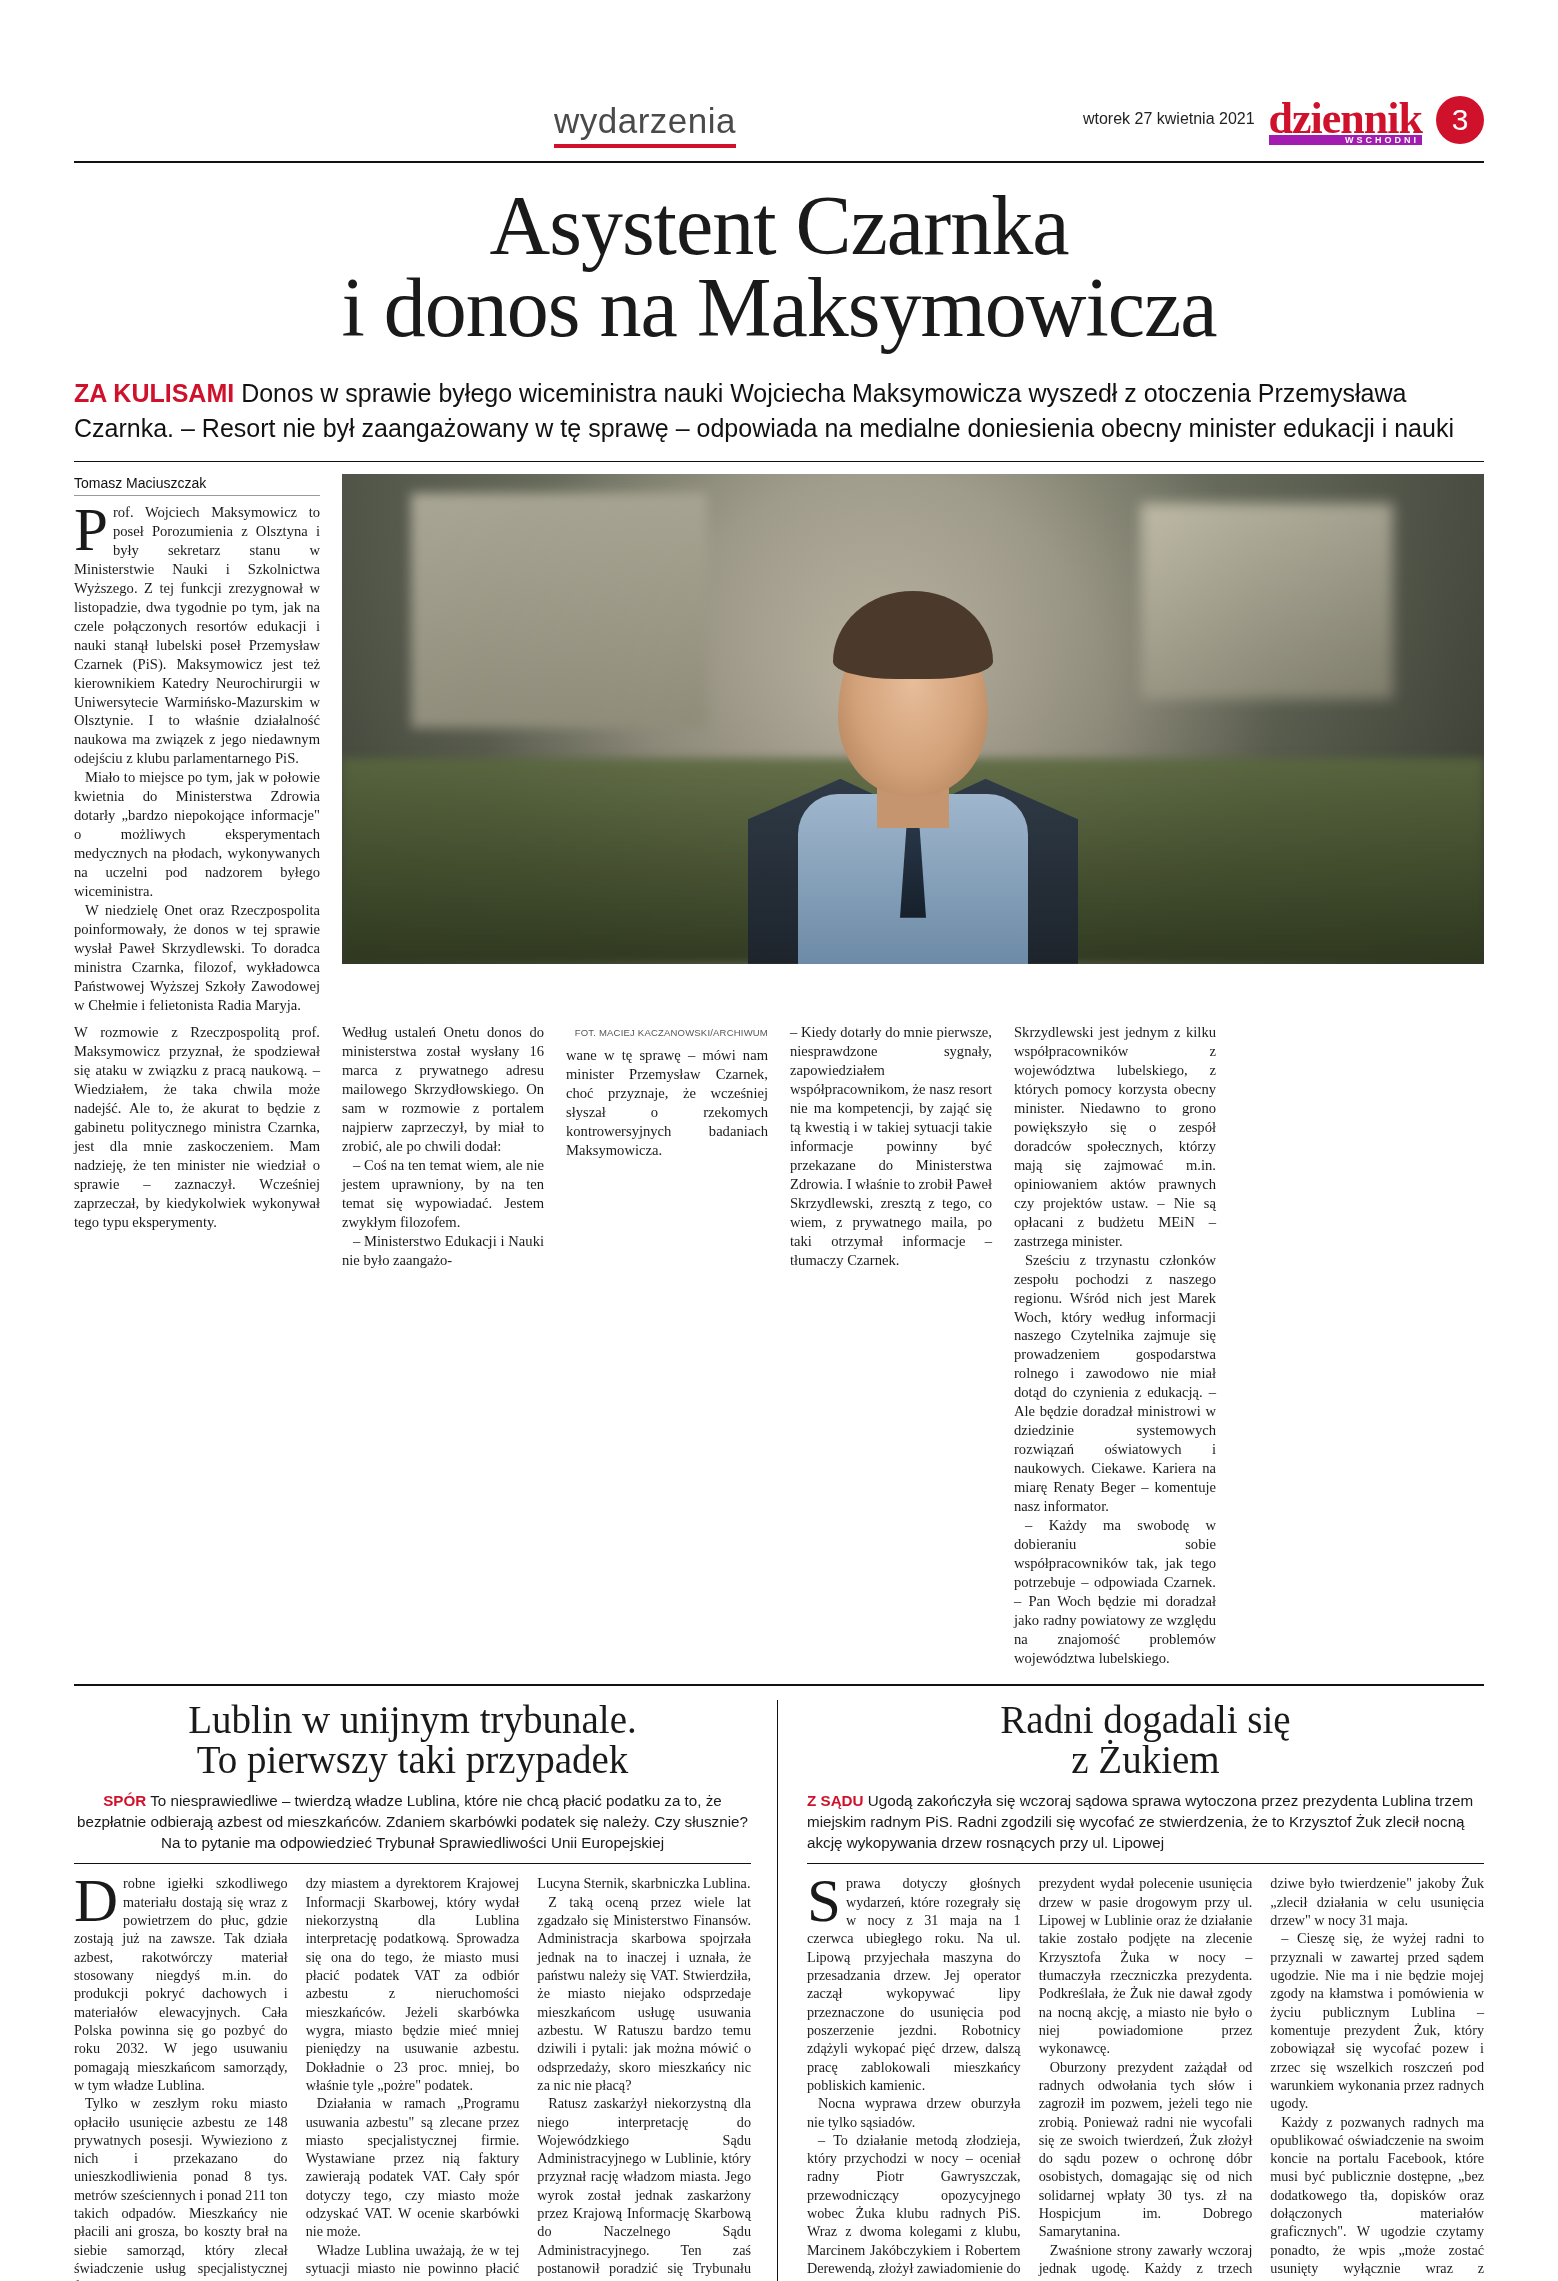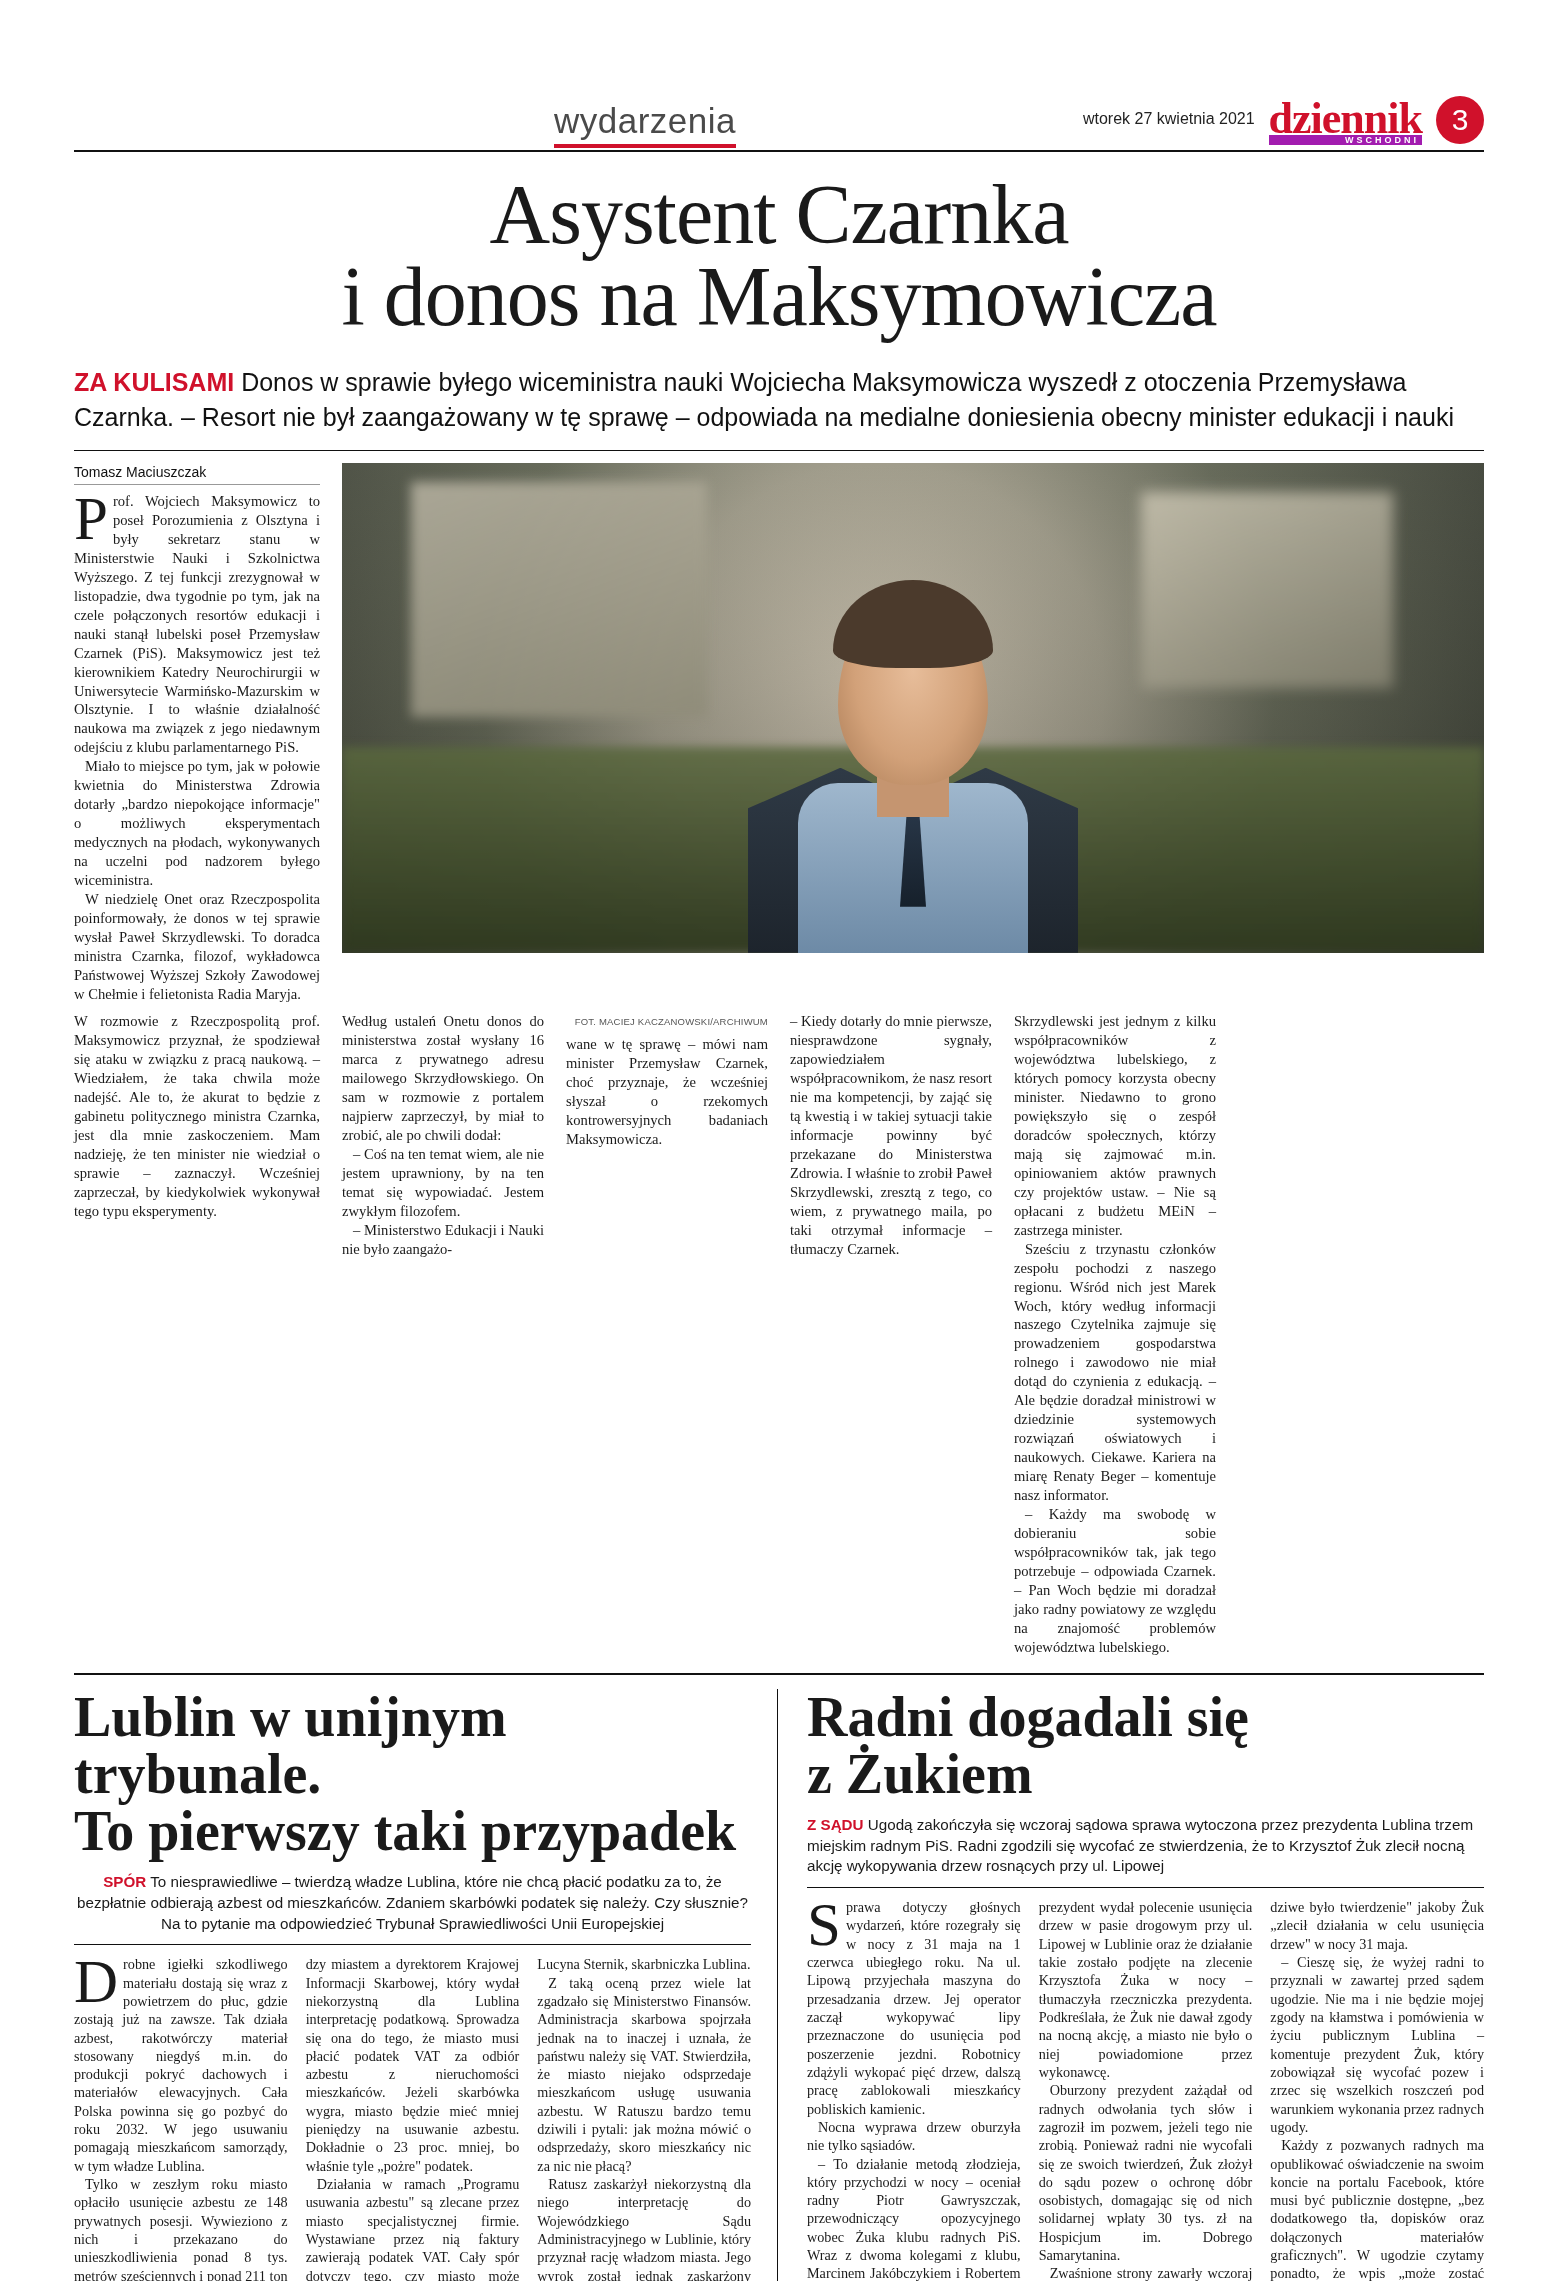--- a/index.html
+++ b/index.html
@@ -22,21 +22,21 @@
     padding: 96px 74px 30px 74px;
     position: relative;
   }
 
   
   .masthead {
     display: flex;
     align-items: flex-end;
     justify-content: flex-end;
     border-bottom: 2px solid #111;
-    padding-bottom: 2px;
+    padding-bottom: 13px;
     position: relative;
   }
   .masthead-left {
     display: flex;
     align-items: flex-end;
     flex: 1;
   }
   .section-label {
     font-family: "Liberation Sans", sans-serif;
     font-size: 35px;
@@ -254,23 +254,24 @@
     display: grid;
     grid-template-columns: 1fr 4px 1fr;
     column-gap: 26px;
     margin-top: 14px;
   }
   .vdivider {
     border-left: 1px solid #111;
     height: 100%;
   }
   .sub-headline {
-    font-size: 56px;
+    text-align: center;
+    font-size: 39px;
     line-height: 1.02;
-    font-weight: bold;
+    font-weight: normal;
     margin: 0 0 12px 0;
   }
   .sub-lead {
     font-family: "Liberation Sans", sans-serif;
     font-size: 15.2px;
     line-height: 1.36;
     text-align: center;
     margin: 0 0 10px 0;
   }
   .sub-lead.left-al { text-align: left; }

